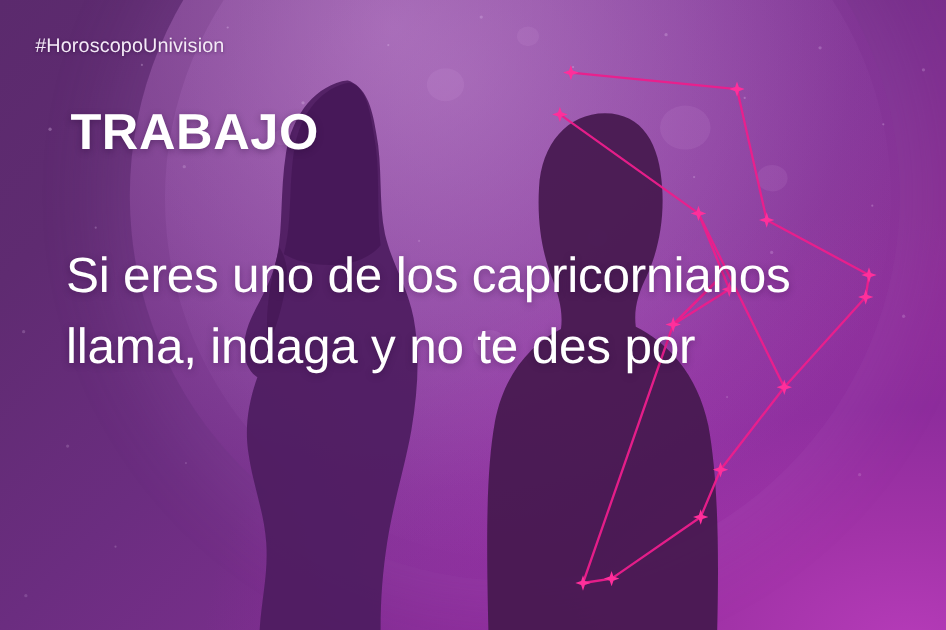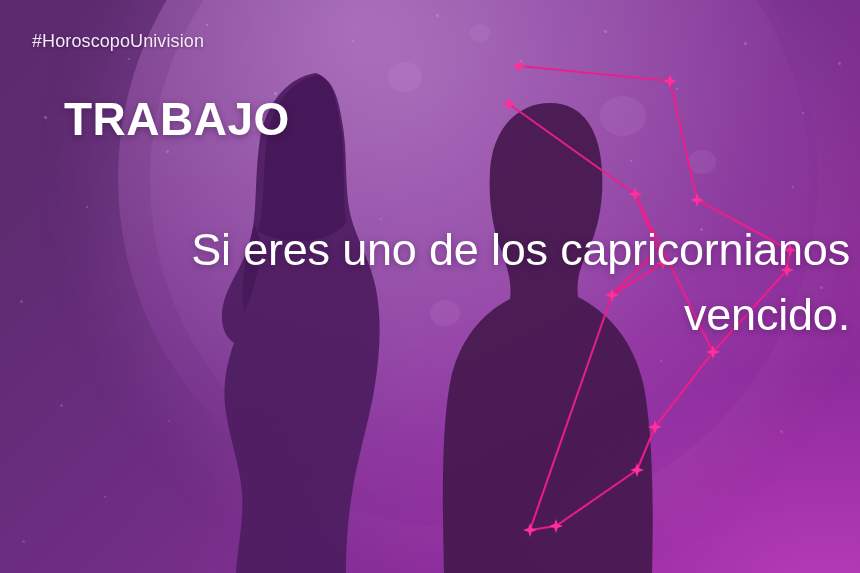--- a/index.html
+++ b/index.html
@@ -54,21 +54,21 @@
     letter-spacing:.5px;line-height:1;
     text-shadow:0 2px 7px rgba(40,10,55,.40);
   }
   .body{
     position:absolute;left:60px;top:217px;
     width:790px;
     font-size:45px;font-weight:400;color:#ffffff;
     line-height:65px;letter-spacing:-.2px;
     text-shadow:0 2px 7px rgba(40,10,55,.35);
   }
-  .body .ln{display:block;white-space:nowrap;text-align:right;}
+  .body .ln{display:block;white-space:nowrap;}
 </style>
 </head>
 <body>
 
 <div id="card">
 
   <div class="moon"></div>
   <div class="moon2"></div>
   <div class="crater" style="left:388px;top:62px;width:34px;height:30px;"></div>
   <div class="crater" style="left:470px;top:24px;width:20px;height:18px;"></div>
@@ -198,16 +198,16 @@
       <use href="#cstar" x="530" y="530"></use>
     </g>
   </svg>
 
   <div class="hashtag">#HoroscopoUnivision</div>
 
   <div class="title">TRABAJO</div>
 
   <div class="body">
     <span class="ln">Si eres uno de los capricornianos</span>
-    <span class="ln">vencido.</span>
+    <span class="ln">llama, indaga y no te des por</span>
   </div>
 
 </div>
 
 </body></html>

